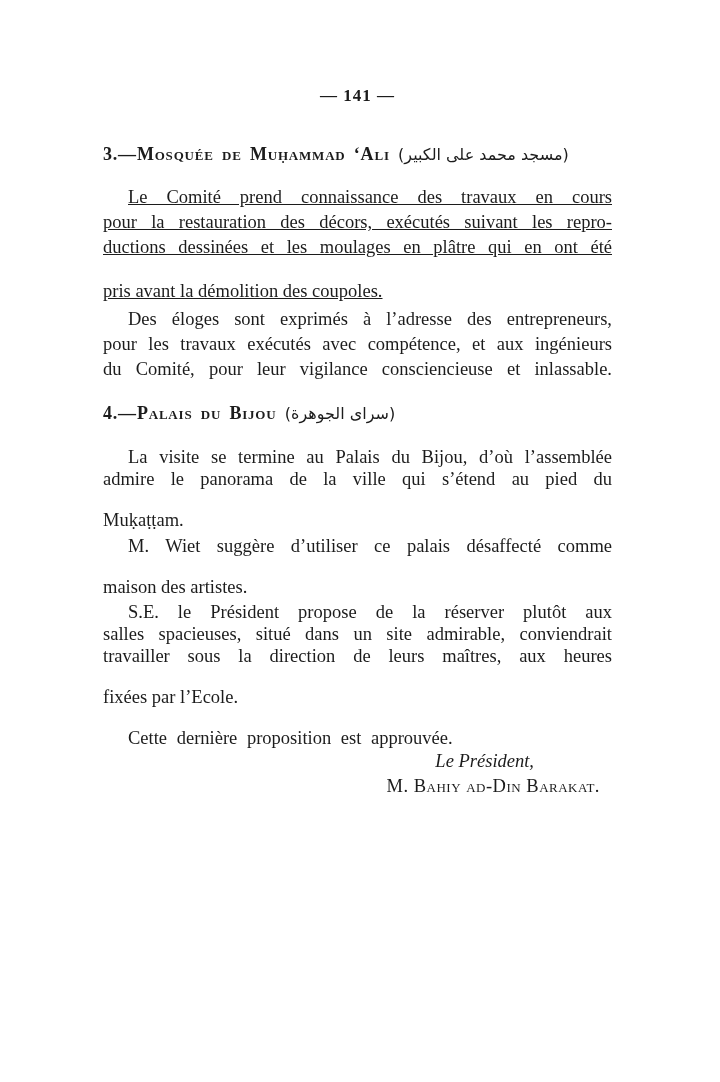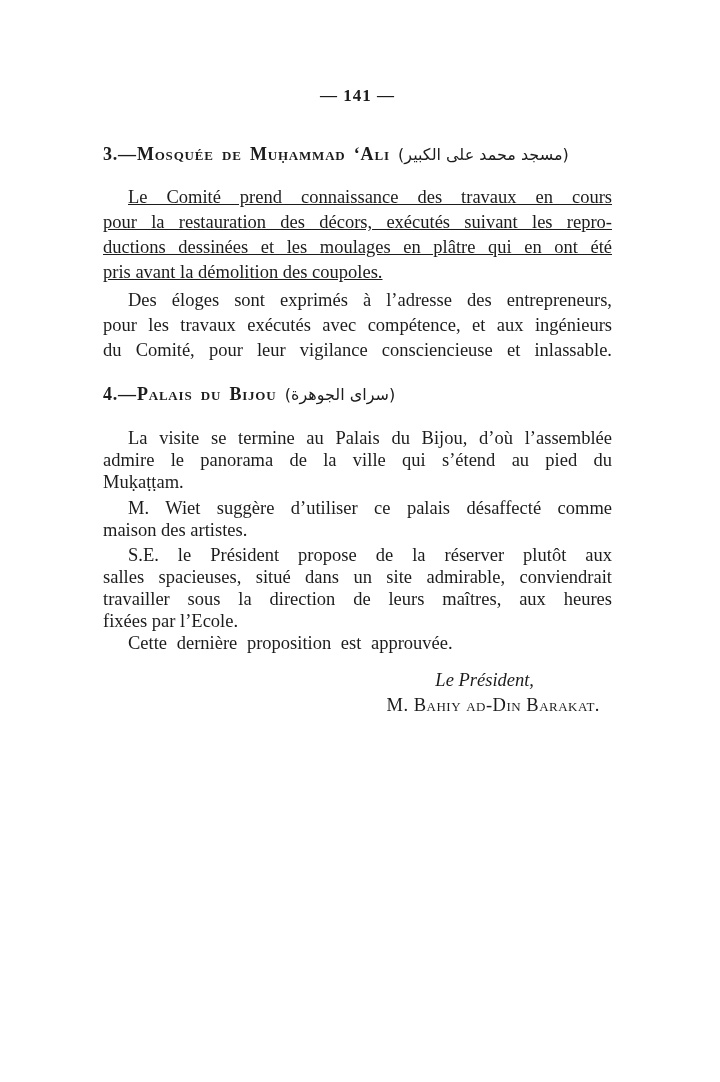--- a/index.html
+++ b/index.html
@@ -47,36 +47,36 @@
   }
   .paragraph {
     font-size: 18.5px;
     line-height: 25px;
   }
   .paragraph.tight { line-height: 22px; }
   .paragraph .line {
     text-align: justify;
     text-align-last: justify;
   }
-  .paragraph .line.end { text-align-last: left; }
+  .paragraph .line.end { text-align-last: left; margin-top: 19px; }
   .paragraph .line.first { text-indent: 25px; }
   .paragraph.spaced .line {
     word-spacing: 5px;
     text-align-last: left;
   }
   
   [data-name="section-heading-3"]   { margin-top: 37px; }
   [data-name="paragraph-restauration"] { margin-top: 20px; text-decoration: underline; }
   [data-name="paragraph-eloges"]    { margin-top: 3px; }
   [data-name="section-heading-4"]   { margin-top: 21px; }
   [data-name="paragraph-visite"]    { margin-top: 22px; }
   [data-name="paragraph-wiet"]      { margin-top: 4px; }
   [data-name="paragraph-president"] { margin-top: 3px; }
   [data-name="paragraph-approbation"] { margin-top: 0px; }
-  [data-name="signature-block"]     { margin-top: 14px; }
+  [data-name="signature-block"]     { }
   .signature { font-size: 18.5px; }
   .sig-role {
     font-style: italic;
     text-align: right;
     padding-right: 78px;
     line-height: 24px;
   }
   .sig-name {
     font-variant: small-caps;
     text-align: right;

